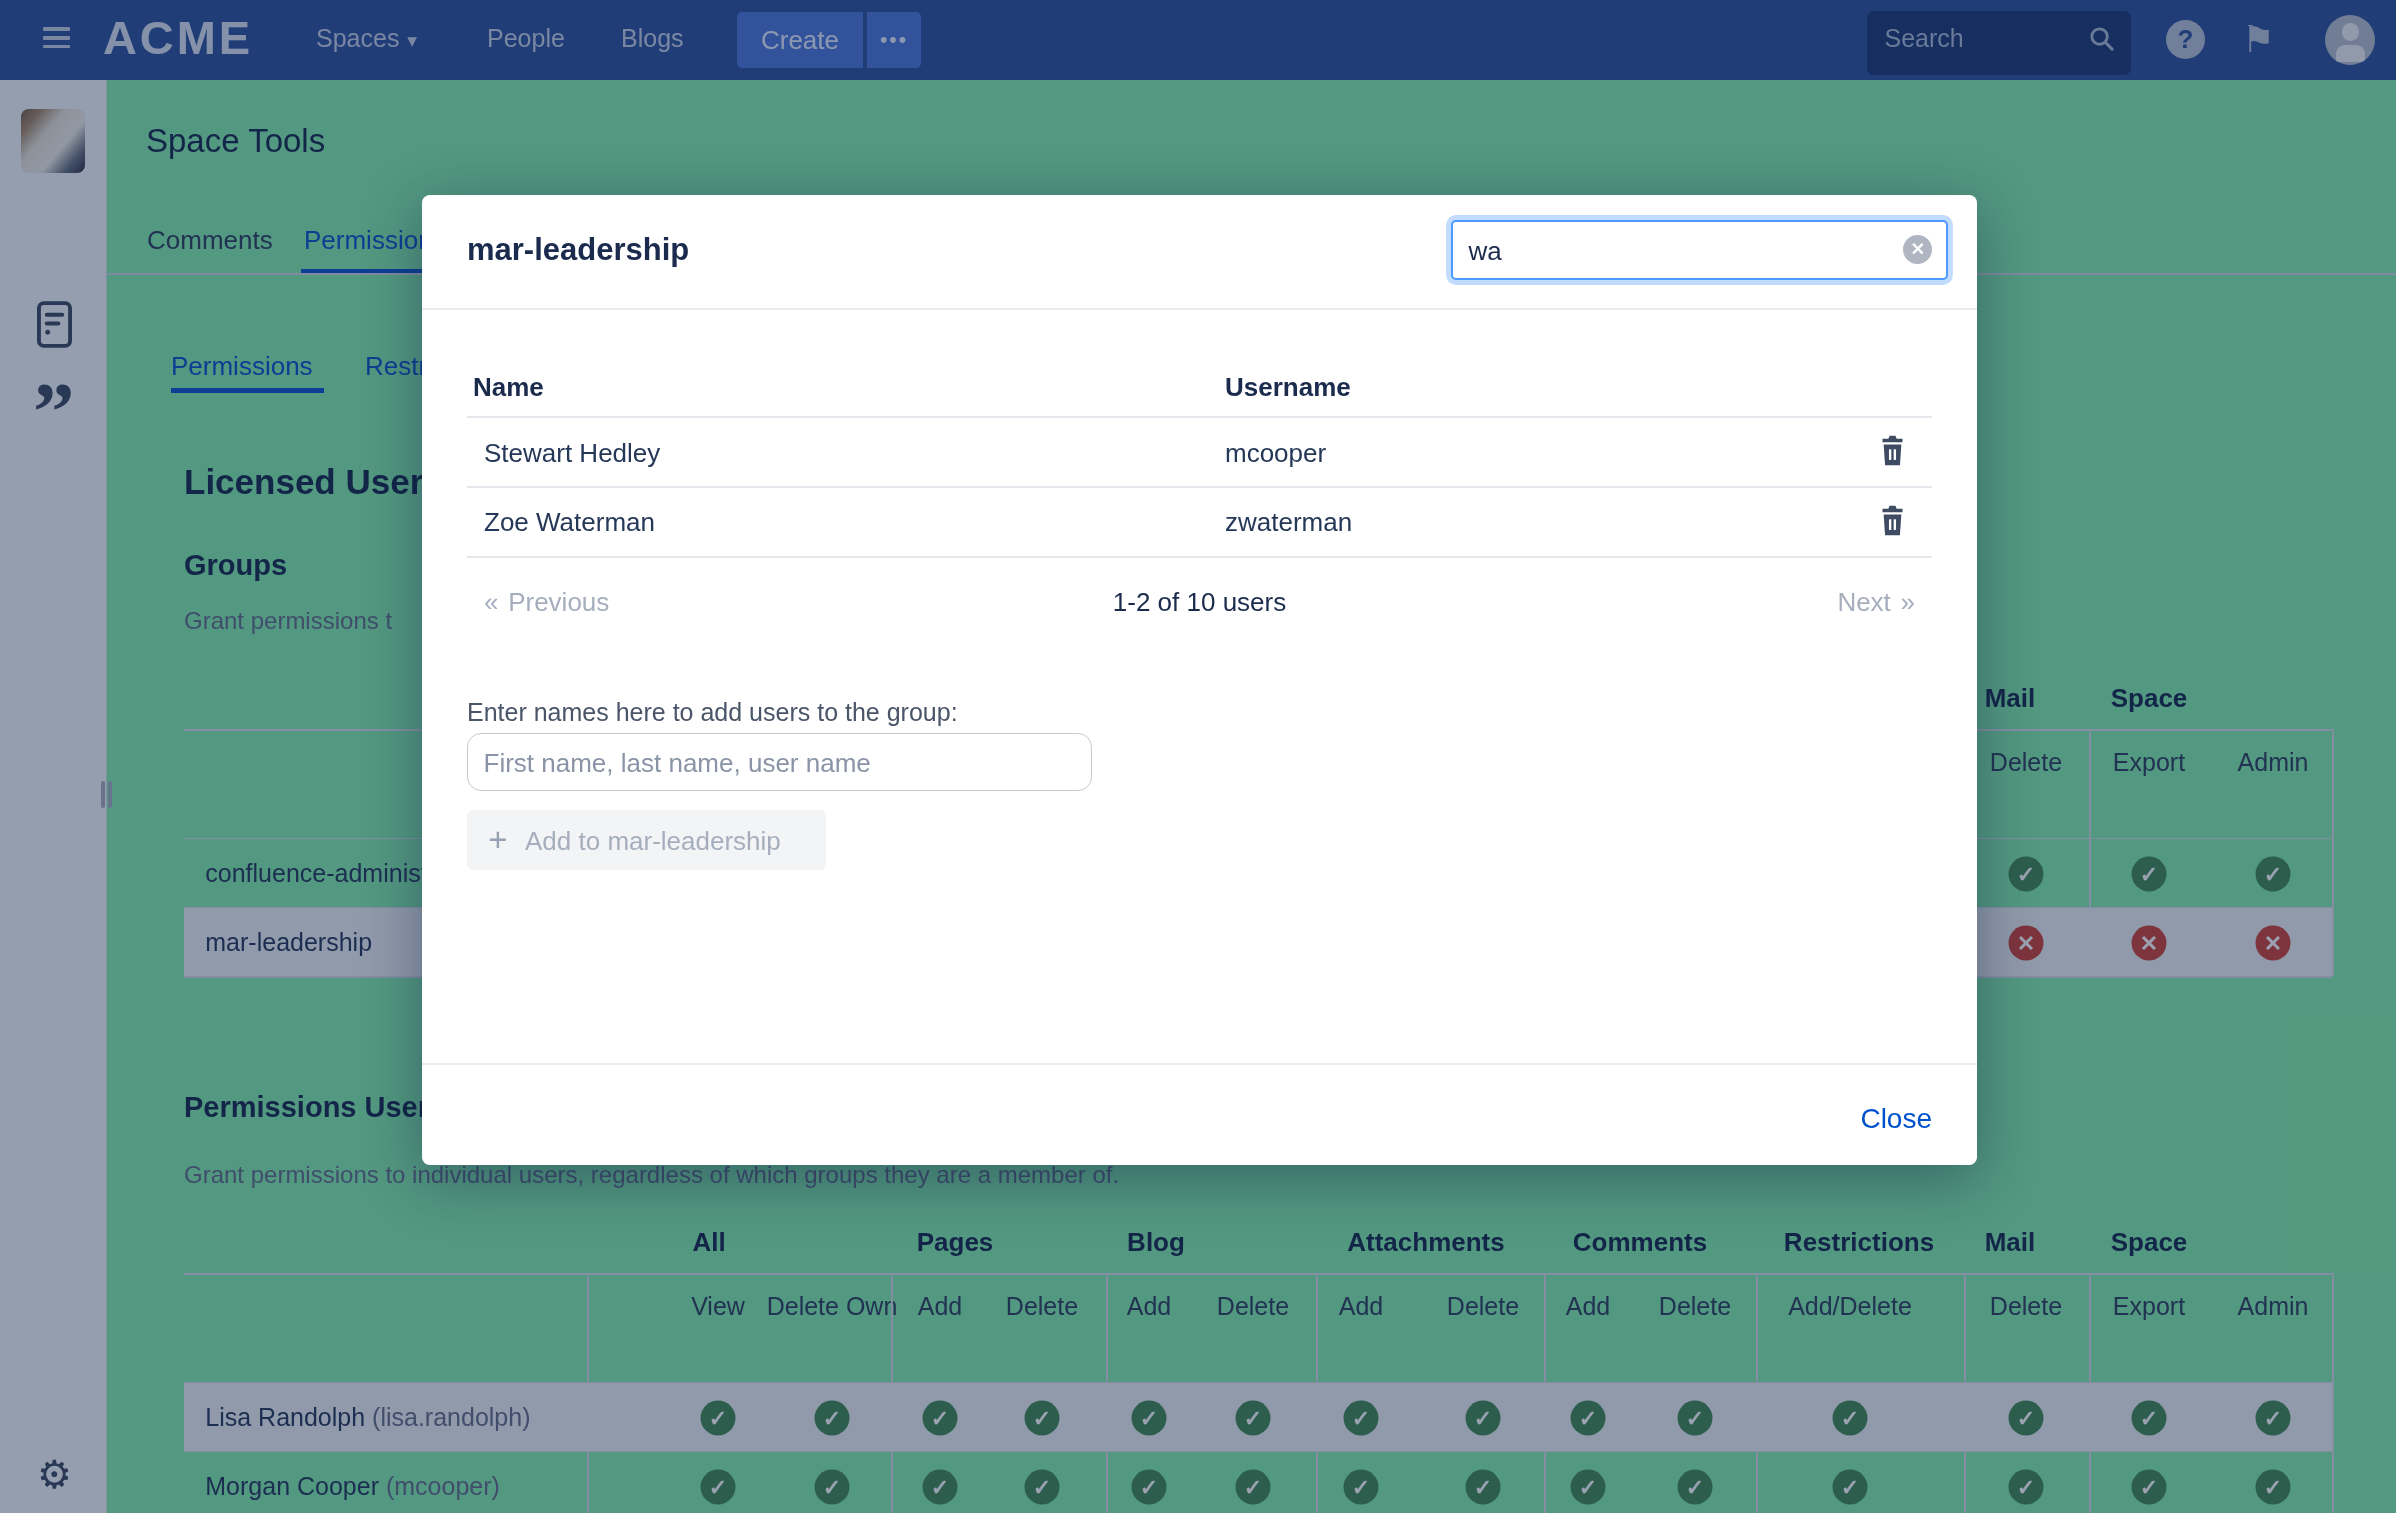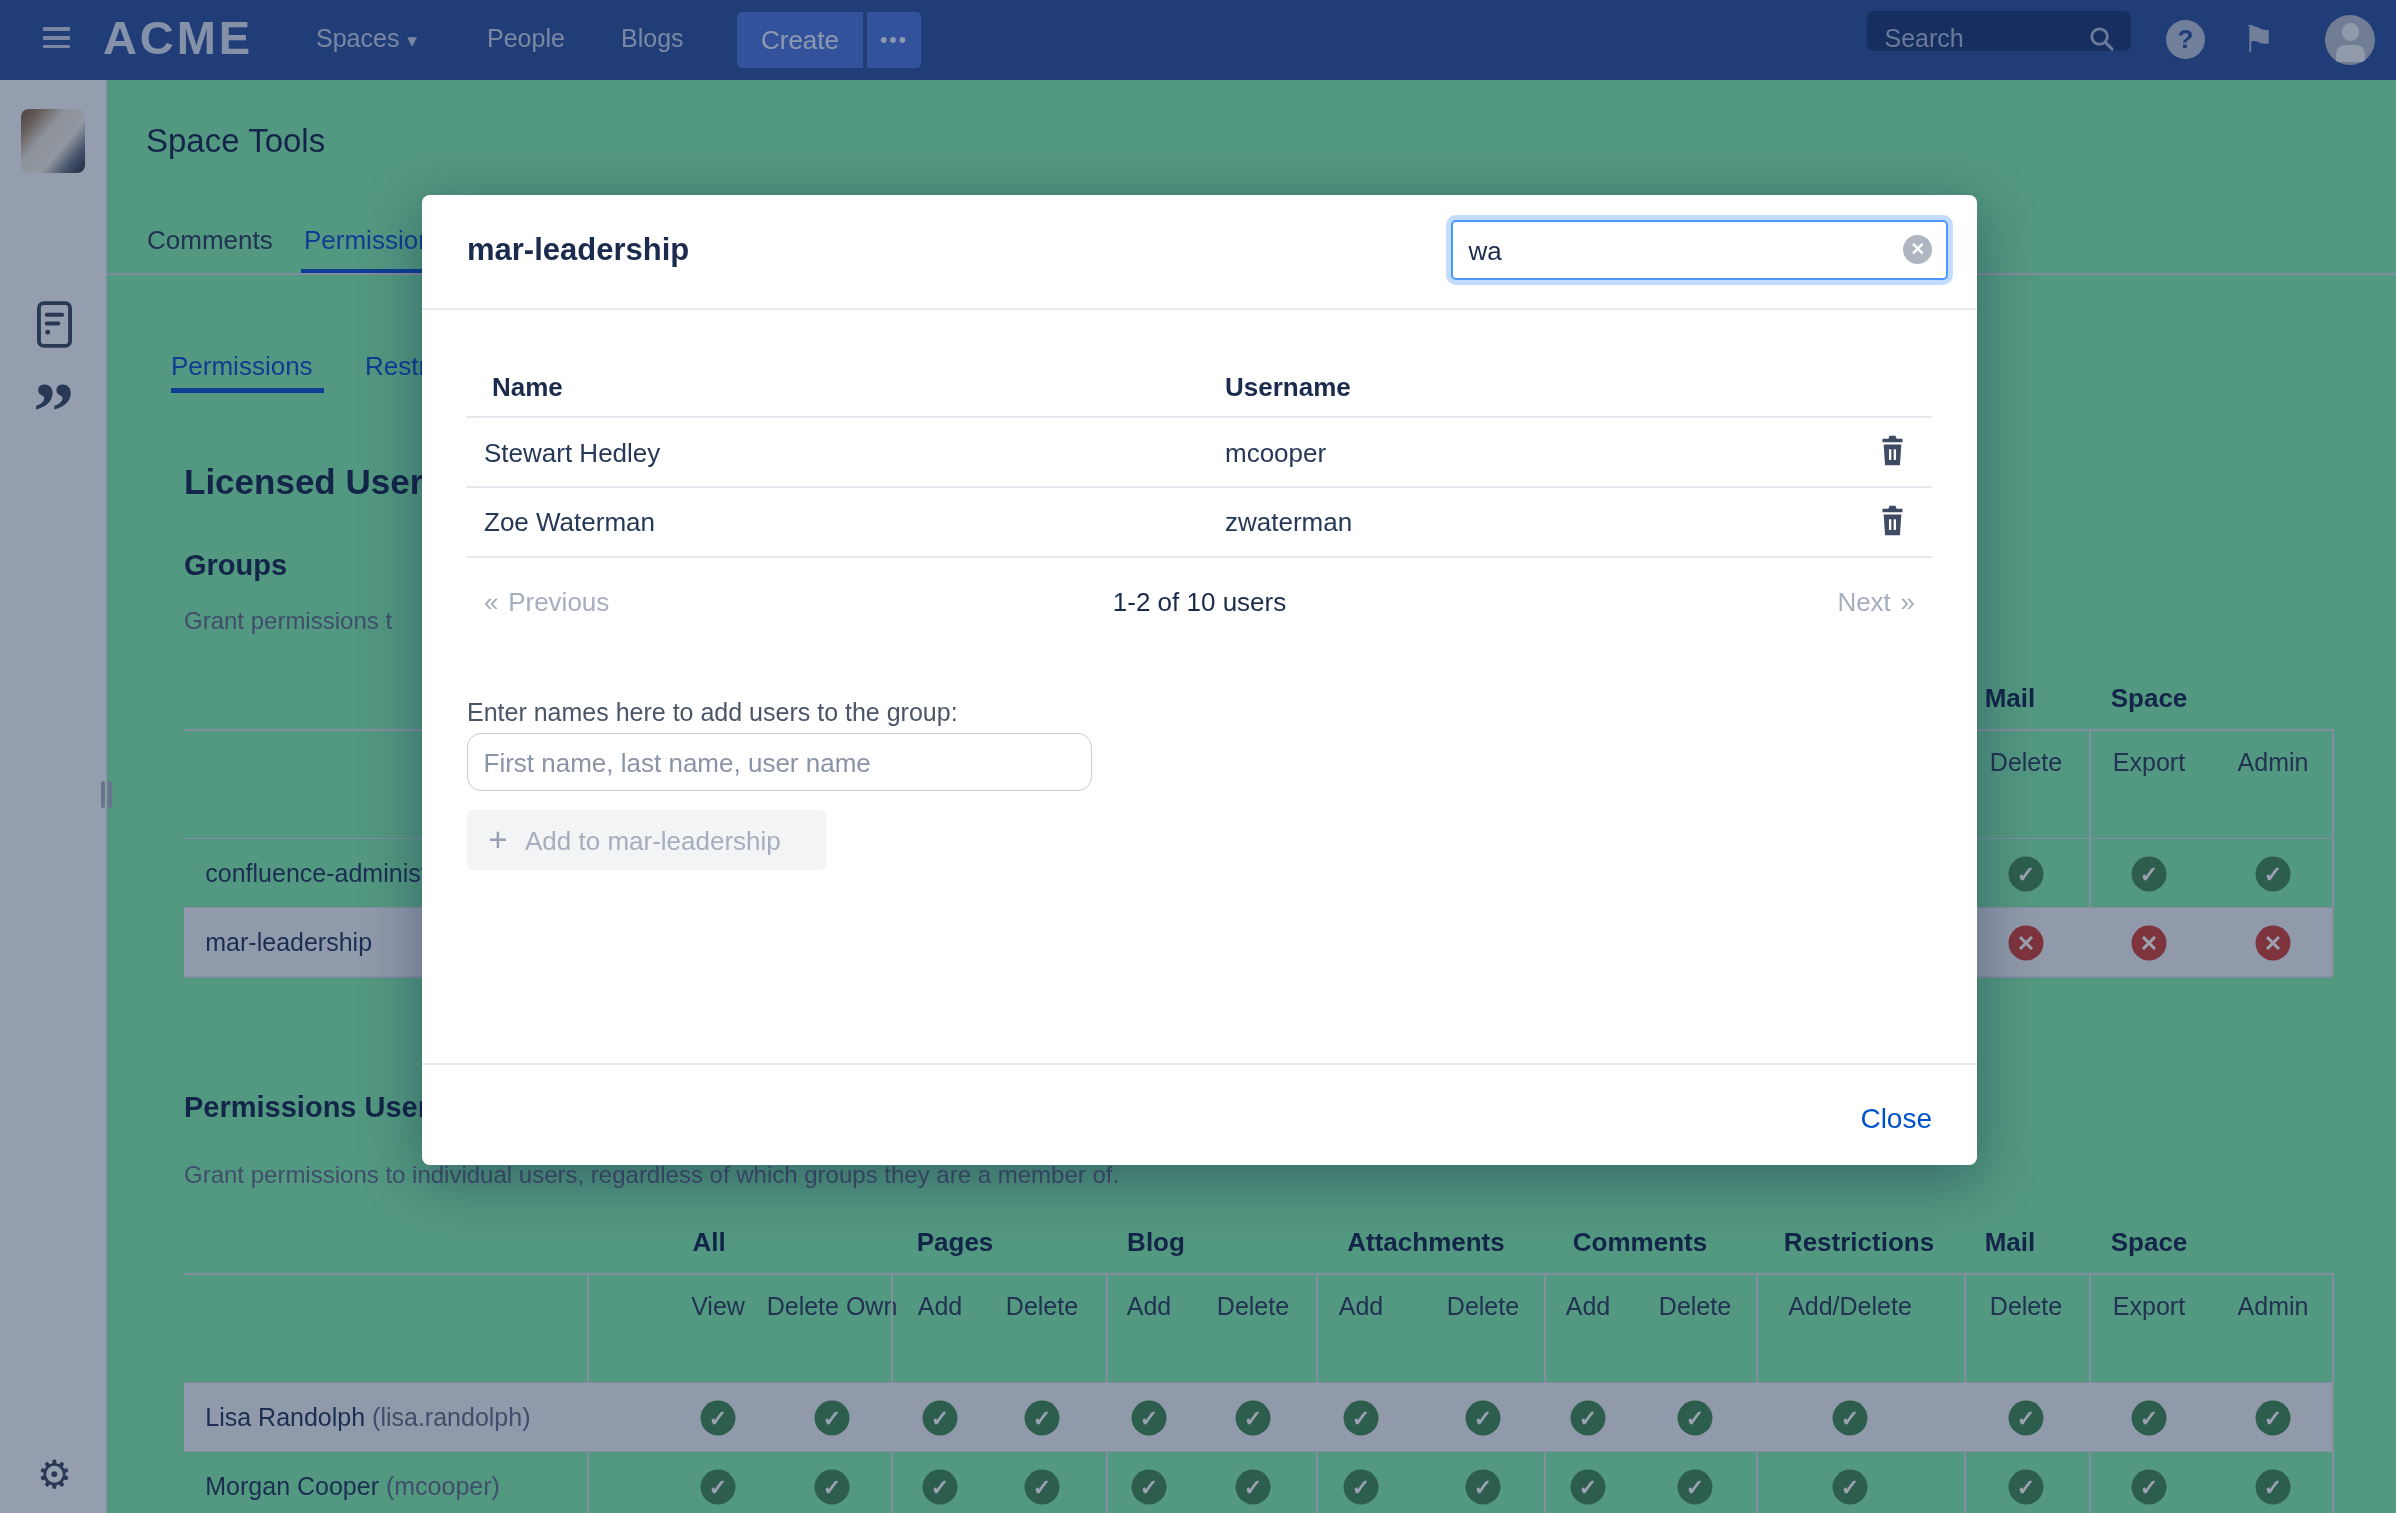--- a/index.html
+++ b/index.html
@@ -11,21 +11,21 @@
   .nav { position:absolute; left:0; top:0; width:2397px; height:80px; background:#32549E; z-index:1; }
   .hamburger { position:absolute; left:43px; top:27px; width:27px; height:23px; cursor:pointer; }
   .hamburger span { display:block; width:27px; height:3.9px; background:#C9D2E6; border-radius:1px; margin-bottom:4.9px; }
   .logo { position:absolute; left:103px; top:9.7px; font-size:47px; font-weight:700; letter-spacing:2.9px; color:#DCE3F2; }
   .nav-item { position:absolute; top:24px; font-size:25px; color:#C9D2E6; cursor:pointer; }
   .nav-chevron { font-size:19.4px; margin-left:7.8px; }
   .btn-create { position:absolute; left:737px; top:11.6px; width:126px; height:56px; background:#4F78DC; border-radius:4.9px 0 0 4.9px;
                 color:#E8EEFB; font-size:26px; text-align:center; line-height:56px; cursor:pointer; }
   .btn-more { position:absolute; left:867px; top:11.6px; width:54px; height:56px; background:#4F78DC; border-radius:0 4.9px 4.9px 0;
               color:#E8EEFB; font-size:21.3px; letter-spacing:1.9px; text-align:center; line-height:56px; cursor:pointer; }
-  .nav-search { position:absolute; left:1867px; top:10.7px; width:264px; height:40px; background:#203A76; border-radius:6.8px; }
+  .nav-search { position:absolute; left:1867px; top:10.7px; width:264px; height:64px; background:#203A76; border-radius:6.8px; }
   .nav-search-text { position:absolute; left:17.5px; top:13.6px; font-size:25px; color:#AEBBD6; }
   .nav-search-icon { position:absolute; right:15.5px; top:13.6px; }
   .help-icon { position:absolute; left:2166px; top:20.4px; width:39px; height:39px; border-radius:50%; background:#B9C3D9;
                color:#32549E; font-size:26px; font-weight:700; text-align:center; line-height:39px; cursor:pointer; }
   .flag-icon { position:absolute; left:2242px; top:17.5px; font-family:"DejaVu Sans", sans-serif; font-size:37px; color:#B9C3D9; cursor:pointer; }
   .avatar { position:absolute; left:2325px; top:14.6px; width:50px; height:50px; border-radius:50%; background:#B9C0CE; overflow:hidden; cursor:pointer; }
   .avatar .head { position:absolute; left:16.5px; top:8.7px; width:17.5px; height:17.5px; border-radius:50%; background:#EFF1F5; }
   .avatar .body { position:absolute; left:10.7px; top:30px; width:29px; height:17.5px; border-radius:8.7px 8.7px 0 0; background:#EFF1F5; }
 
   
@@ -302,21 +302,21 @@
   <div class="overlay"></div>
 
   <div class="modal">
     <div class="modal-title">mar-leadership</div>
     <div class="modal-filter">
       <span class="fval">wa</span>
       <span class="clear-btn">✕</span>
     </div>
     <div class="modal-hdiv" style="top:113px;"></div>
 
-    <div class="mth" style="left:70px;">Name</div>
+    <div class="mth" style="left:51px;">Name</div>
     <div class="mth" style="left:803px;">Username</div>
     <div id="modal-rows">
         <div class="mdiv" style="top: 221px;"></div>
         <div class="mrow-text" style="left: 62px; top: 243px;">Stewart Hedley</div>
         <div class="mrow-text" style="left: 803px; top: 243px;">mcooper</div>
         <div class="trash-btn" style="top: 239px;"><svg width="29" height="33" viewBox="0 0 24 28">
             <path d="M9.5 1.5h5l1 2.5h5v3h-17v-3h5l1-2.5z" fill="#3E4B63"></path>
             <path d="M4.5 9h15l-1.2 17.5H5.7L4.5 9z" fill="#3E4B63"></path>
             <line x1="10" y1="13" x2="10" y2="22" stroke="#fff" stroke-width="2"></line>
             <line x1="14" y1="13" x2="14" y2="22" stroke="#fff" stroke-width="2"></line>

